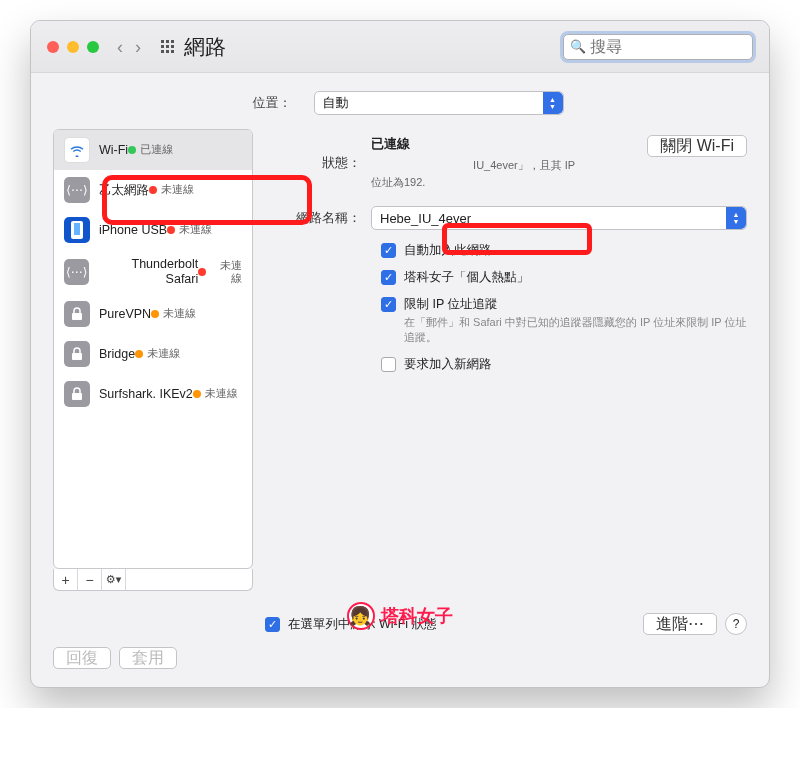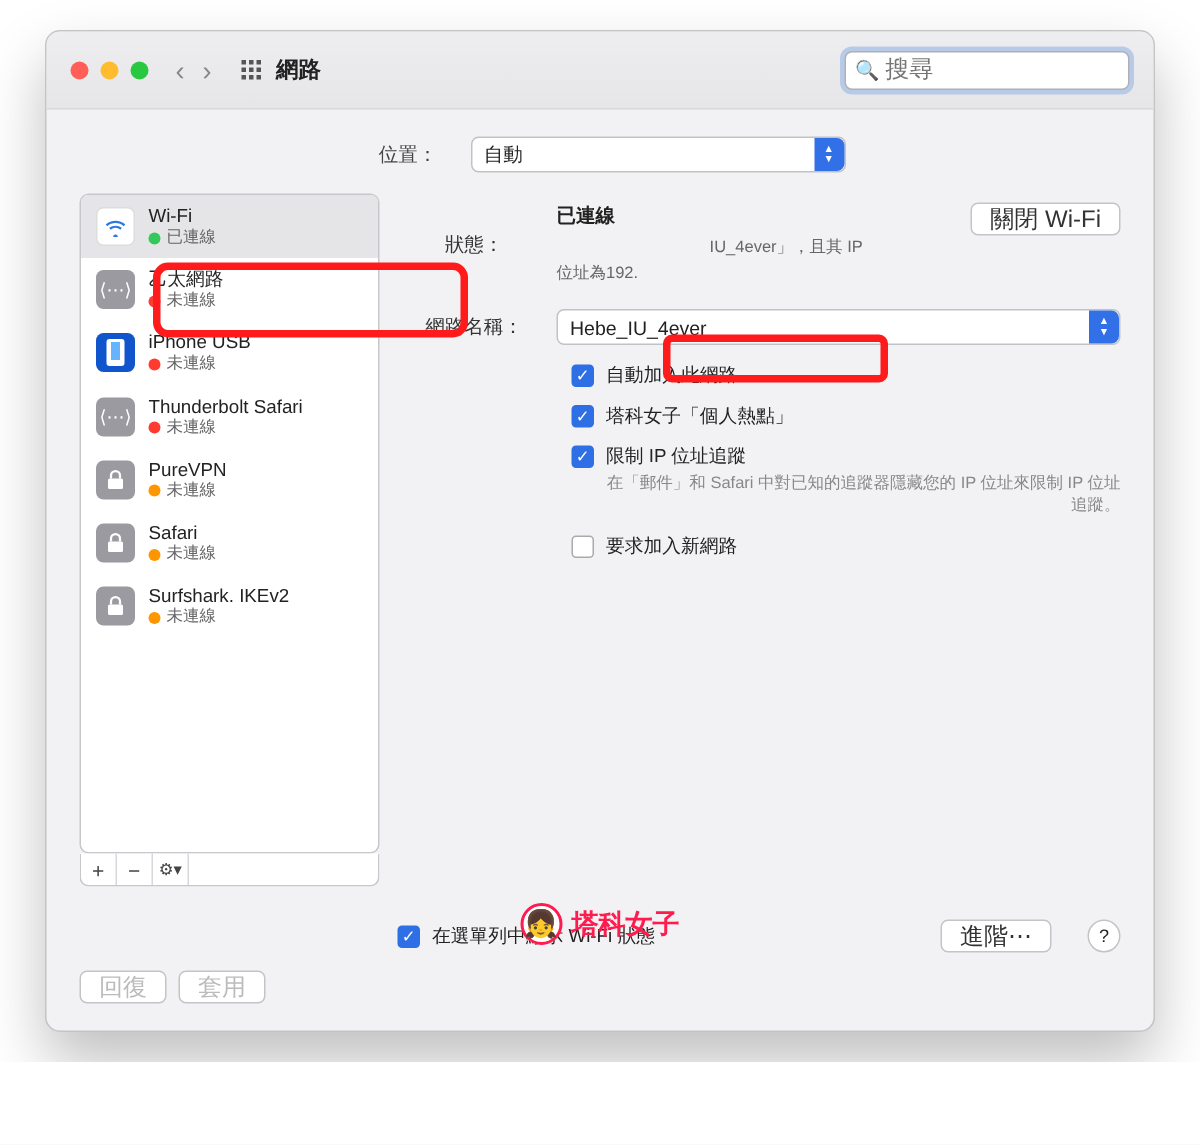--- a/index.html
+++ b/index.html
@@ -15,21 +15,21 @@
     padding: 0 16px; border-bottom: 1px solid #d8d8da;
     background: linear-gradient(#eeeef0,#e6e6e8);
   }
   .traffic { display:flex; gap:8px; margin-right:18px;}
   .tl { width:12px; height:12px; border-radius:50%; }
   .tl.r{background:#ff5f57;} .tl.y{background:#ffbd2e;} .tl.g{background:#28c840;}
   .nav { display:flex; gap:12px; margin-right:16px; color:#888;}
   .chev { font-size:18px; line-height:1;}
   .grid-ic { display:grid; grid-template-columns:repeat(3,3px); grid-template-rows:repeat(3,3px); gap:2px; margin:0 10px 0 4px;}
   .grid-ic span{background:#555;}
-  .title { font-weight:700; font-size:15px; flex:1;}
+  .title { font-weight:400; font-size:21px; flex:1;}
   .search { width:190px; height:26px; border:1px solid #b0b0b4; border-radius:5px;
     background:#fff; display:flex; align-items:center; padding:0 6px; box-shadow:0 0 0 3px #b7cbe8;}
   .search .sg{color:#888; font-size:13px; margin-right:4px;}
   .search input{border:none; outline:none; flex:1; font-size:16px; background:transparent;}
   
   .loc-row { display:flex; align-items:center; justify-content:center; gap:22px; padding:18px 0 14px;margin-left:16px;}
   .loc-label{color:#444;}
   .select { position:relative; height:24px; min-width:250px; background:#fff; border:1px solid #c2c2c6; border-radius:5px; display:flex; align-items:center; padding:0 28px 0 8px;}
   .select .arrows{ position:absolute; right:0; top:0; bottom:0; width:20px; background:#3270e8; border-radius:0 5px 5px 0; display:flex; flex-direction:column; align-items:center; justify-content:center; color:#fff; font-size:7px; line-height:7px;}
   
@@ -37,47 +37,47 @@
   .sidebar { width:200px; }
   .list { background:#fff; border:1px solid #c8c8cc; border-radius:6px; height:440px; overflow:hidden;}
   .item { display:flex; align-items:center; gap:9px; padding:7px 10px; border-bottom:0;}
   .item.sel{ background:#e5e5e7;}
   .iconbox{width:26px; height:26px; border-radius:5px; background:#e0e0e2; display:flex; align-items:center; justify-content:center; font-size:14px;}
   .iconbox.wifi{background:#fff; border:1px solid #ddd;}
   .iconbox.dark{background:#9a9aa0; color:#fff;}
   .iconbox.phone{background:#1155cc;}
   .phone-rect{width:12px; height:18px; background:#fff; border-radius:2px; position:relative;}
   .phone-rect::after{content:""; position:absolute; left:3px; right:3px; top:2px; bottom:4px; background:#66b3ff;}
-  .item-text{display:flex; flex-direction:column; line-height:1.2;}
+  .item-text{display:flex; flex-direction:row; line-height:1.2;text-align:right;}
   .item-name{font-size:12.5px;}
   .sub{font-size:11px; color:#666; display:flex; align-items:center; gap:4px;}
   .dot{width:8px; height:8px; border-radius:50%;}
   .dot.green{background:#34c759;} .dot.red{background:#ff3b30;} .dot.orange{background:#ff9500;}
   .list-foot{display:flex; border:1px solid #c8c8cc; border-top:none; border-radius:0 0 6px 6px; background:#fff; height:22px;}
   .fbtn{width:24px; border-right:1px solid #d8d8dc; display:flex; align-items:center; justify-content:center; font-size:14px; color:#444;}
   .fbtn.gear{font-size:11px;}
   
   .main{flex:1; padding-top:6px;}
   .row{display:flex; margin-bottom:12px;}
-  .rlabel{width:100px; text-align:center; padding-right:10px; color:#333;}
+  .rlabel{width:100px; text-align:right; padding-right:10px; color:#333;}
   .rval{flex:1;}
   .status-row{display:flex; align-items:center;}
   .btn{ height:22px; padding:0 12px; background:#fff; border:1px solid #c4c4c8; border-radius:5px; font-size:16px; display:inline-flex; align-items:center; color:#333;}
   .btn.disabled{color:#bbb;}
   .desc{font-size:11px; color:#666; line-height:1.5; margin-top:4px;}
   .chk-row{display:flex; align-items:flex-start; gap:8px; margin-bottom:10px; padding-left:110px;}
   .chk-row.plain{padding-left:0;}
   .chk{width:15px; height:15px; border-radius:3px; border:1px solid #aaa; background:#fff; flex-shrink:0; display:flex; align-items:center; justify-content:center; font-size:11px; color:#fff; margin-top:1px;}
   .chk.on{background:#2f6fe6; border-color:#2f6fe6;}
   .chk-col{flex:1;}
   .chk-label{font-size:12.5px;}
-  .chk-desc{font-size:11px; color:#888; line-height:1.4; margin-top:2px;text-align:right;}
+  .chk-desc{font-size:11px; color:#888; line-height:1.4; margin-top:2px;}
   
   .bottom-bar{display:flex; align-items:center; padding:10px 22px 6px; gap:12px;}
-  .toolbar-right{margin-left:auto; display:flex; gap:24px; align-items:center;}
+  .toolbar-right{margin-left:auto; display:flex; gap:8px; align-items:center;}
   .helpbtn{width:22px; height:22px; border:1px solid #c4c4c8; border-radius:50%; background:#fff; display:flex; align-items:center; justify-content:center; font-size:12px;}
   .apply-row{display:flex; gap:8px; padding:6px 22px 18px;}
   
   .highlight{position:absolute; border:5px solid #ff1b1b; border-radius:10px; pointer-events:none;}
   .hl1{left:72px; top:155px; width:210px; height:50px;}
   .hl2{left:412px; top:203px; width:150px; height:32px; border-radius:6px;}
   .wrap{position:relative; width:740px; margin:20px auto;}
   
   .watermark{position:absolute; bottom:58px; left:50%; transform:translateX(-50%); display:flex; align-items:center; gap:6px; color:#ff1b4d; font-weight:bold; font-size:18px;}
   .wm-av{width:28px; height:28px; border-radius:50%; background:#fff; border:2px solid #ff1b4d; display:flex; align-items:center; justify-content:center;}
@@ -208,21 +208,21 @@
         </div>
 
         <div class="item">
           <div class="iconbox dark">
             <svg class="lock" viewBox="0 0 12 14">
                   <rect x="1" y="6" width="10" height="7" rx="1" fill="#fff"></rect>
                   <path d="M3 6 V4 a3 3 0 0 1 6 0 V6" stroke="#fff" stroke-width="1.5" fill="none"></path>
                 </svg>
           </div>
           <div class="item-text">
-            <span class="item-name">Safari</span>
+            <span class="item-name">Bridge</span>
             <span class="sub">
                   <span class="dot orange"></span>
                   <span>未連線</span>
                 </span>
           </div>
         </div>
 
         <div class="item">
           <div class="iconbox dark">
             <svg class="lock" viewBox="0 0 12 14">

